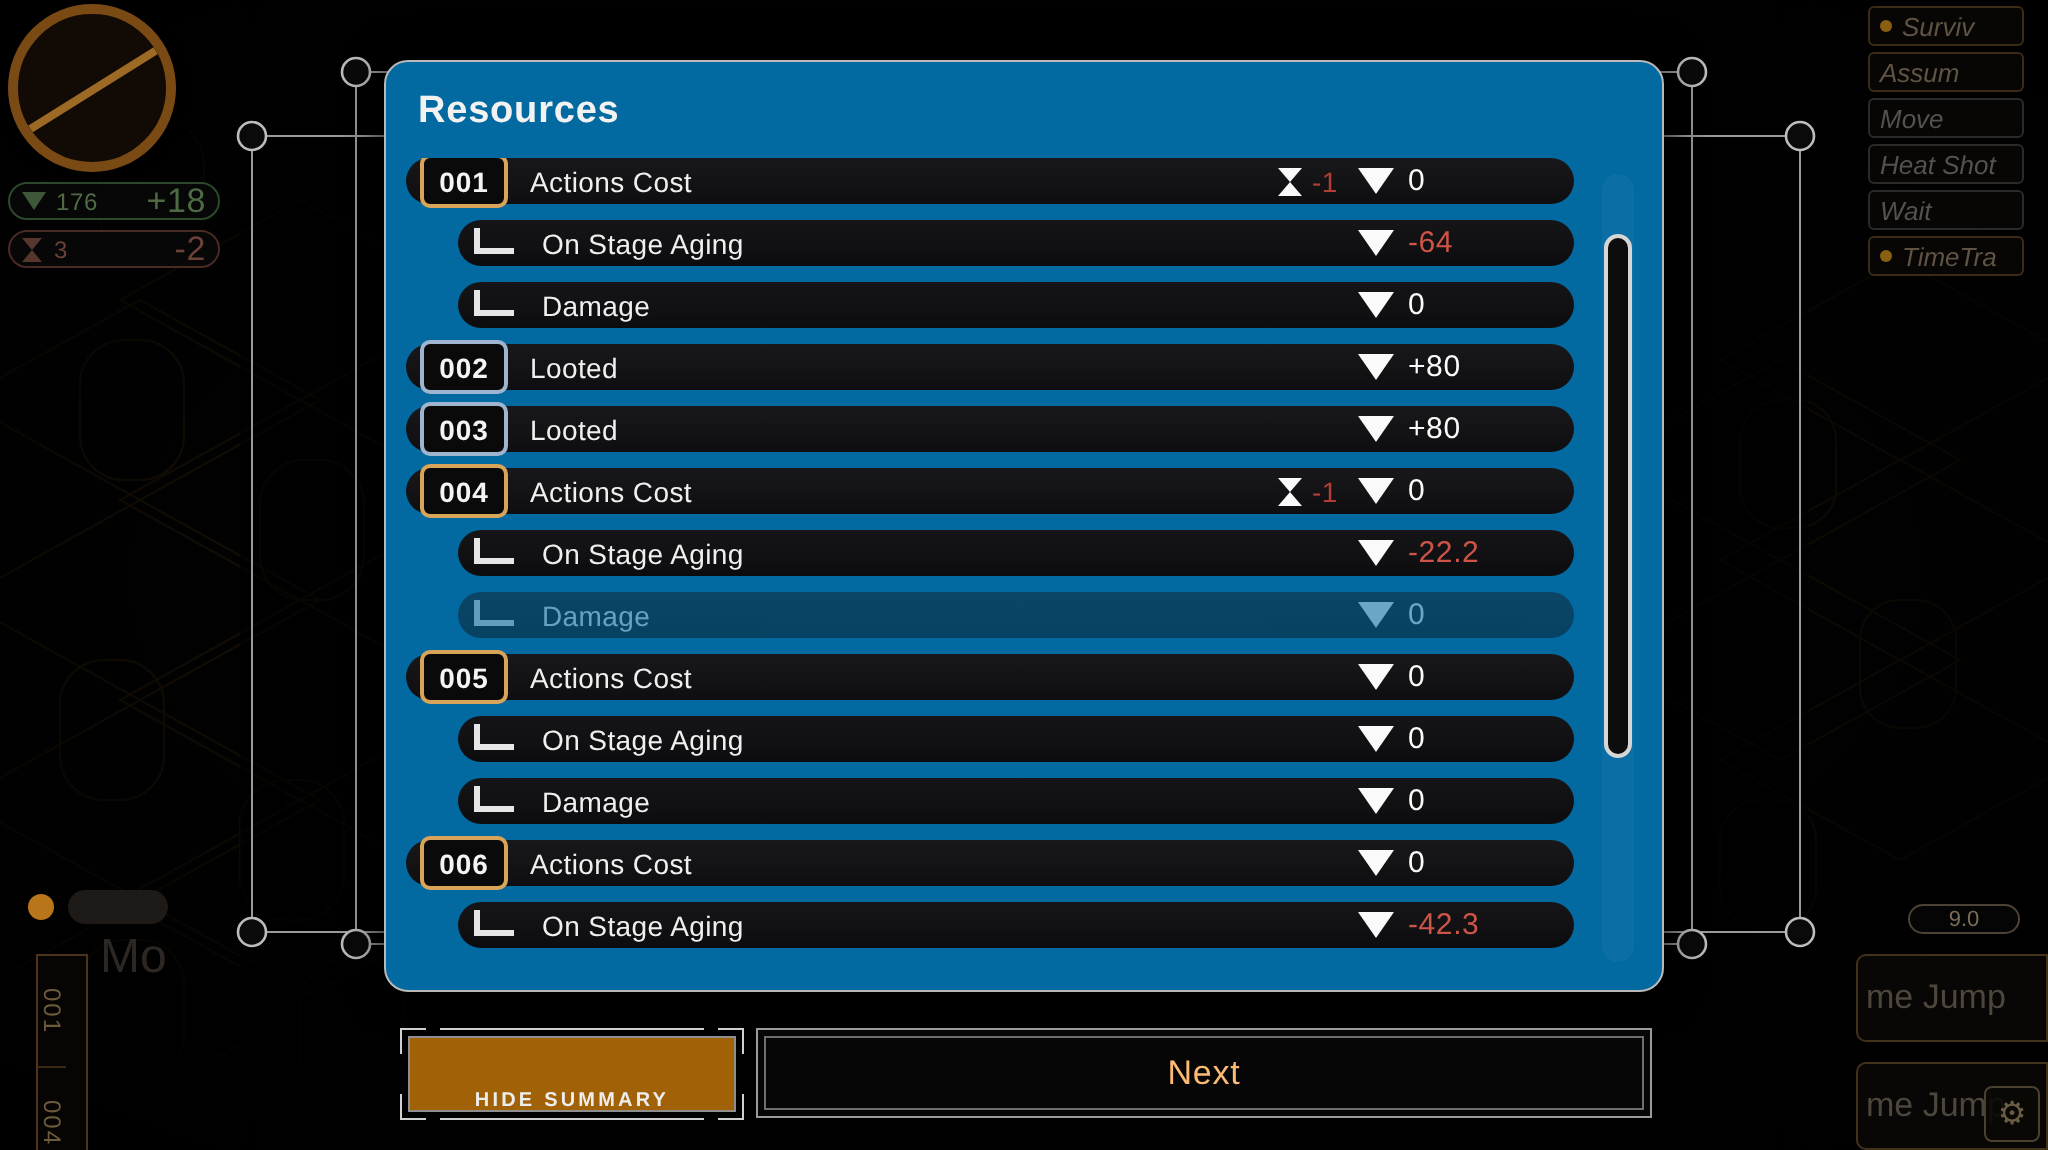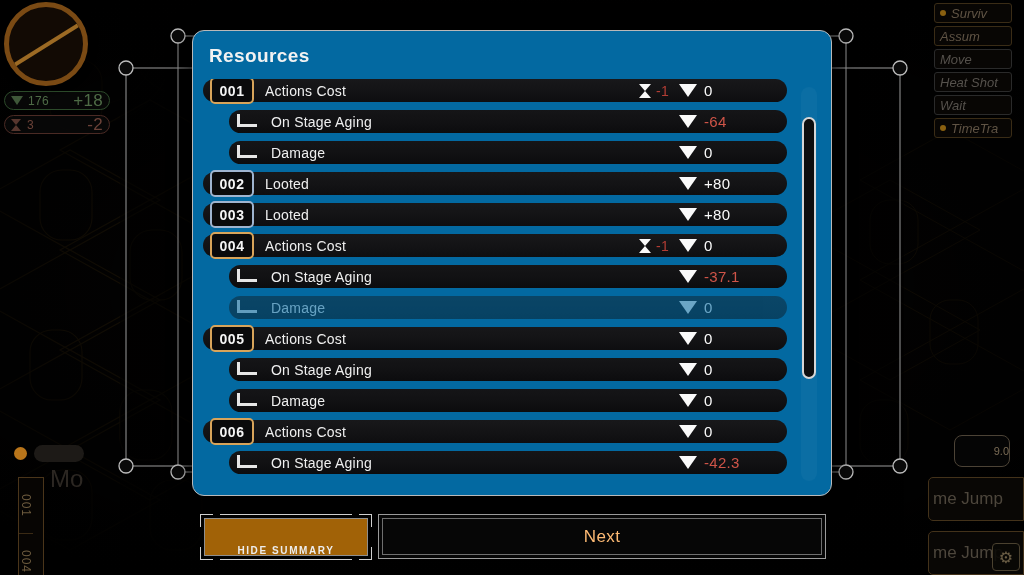--- a/index.html
+++ b/index.html
@@ -68,23 +68,23 @@
     border: 1px solid #3a2c16; border-radius: 3px;
     background: rgba(10,8,5,.8);
     font-size: 13px; color: #5f5344; white-space: nowrap; overflow: hidden;
   }
   .r-chip.plain { border-color: #2a2a2a; color: #55514c; }
   .r-dot { width: 6px; height: 6px; border-radius: 50%; background: #8a6010; flex: none; }
 
   
   #hud-right-bottom { position: absolute; right: 0; bottom: 0; width: 96px; }
   .speed-pill {
-    margin-left: 26px; width: 56px; height: 32px;
+    margin-left: 26px; width: 56px; height: 15px;
     border: 1px solid #4c4336; border-radius: 8px;
-    display: flex; align-items: center; justify-content: flex-end;
+    display: flex; align-items: center; justify-content: center;
     font-size: 11px; color: #7b6c56; background: rgba(6,6,6,.85);
   }
   .jump-btn {
     margin-top: 10px; height: 44px; border: 1px solid #43321a;
     border-radius: 5px 0 0 5px; background: rgba(10,8,6,.9);
     display: flex; align-items: center; padding-left: 4px;
     font-size: 17px; color: #4d463c; overflow: hidden; white-space: nowrap;
   }
   .gear-btn {
     position: absolute; right: 4px; bottom: 4px;
@@ -425,21 +425,21 @@
         <div class="cell-value">
           <span class="tri-white"></span>
           <span class="val">0</span>
         </div>
       </div>
       <div class="row sub">
         <div class="elbow"></div>
         <div class="row-label">On Stage Aging</div>
         <div class="cell-value">
           <span class="tri-white"></span>
-          <span class="val neg">-37.1</span>
+          <span class="val neg">-22.2</span>
         </div>
       </div>
       <div class="row sub dim">
         <div class="elbow"></div>
         <div class="row-label">Damage</div>
         <div class="cell-value">
           <span class="tri-white"></span>
           <span class="val">0</span>
         </div>
       </div>

